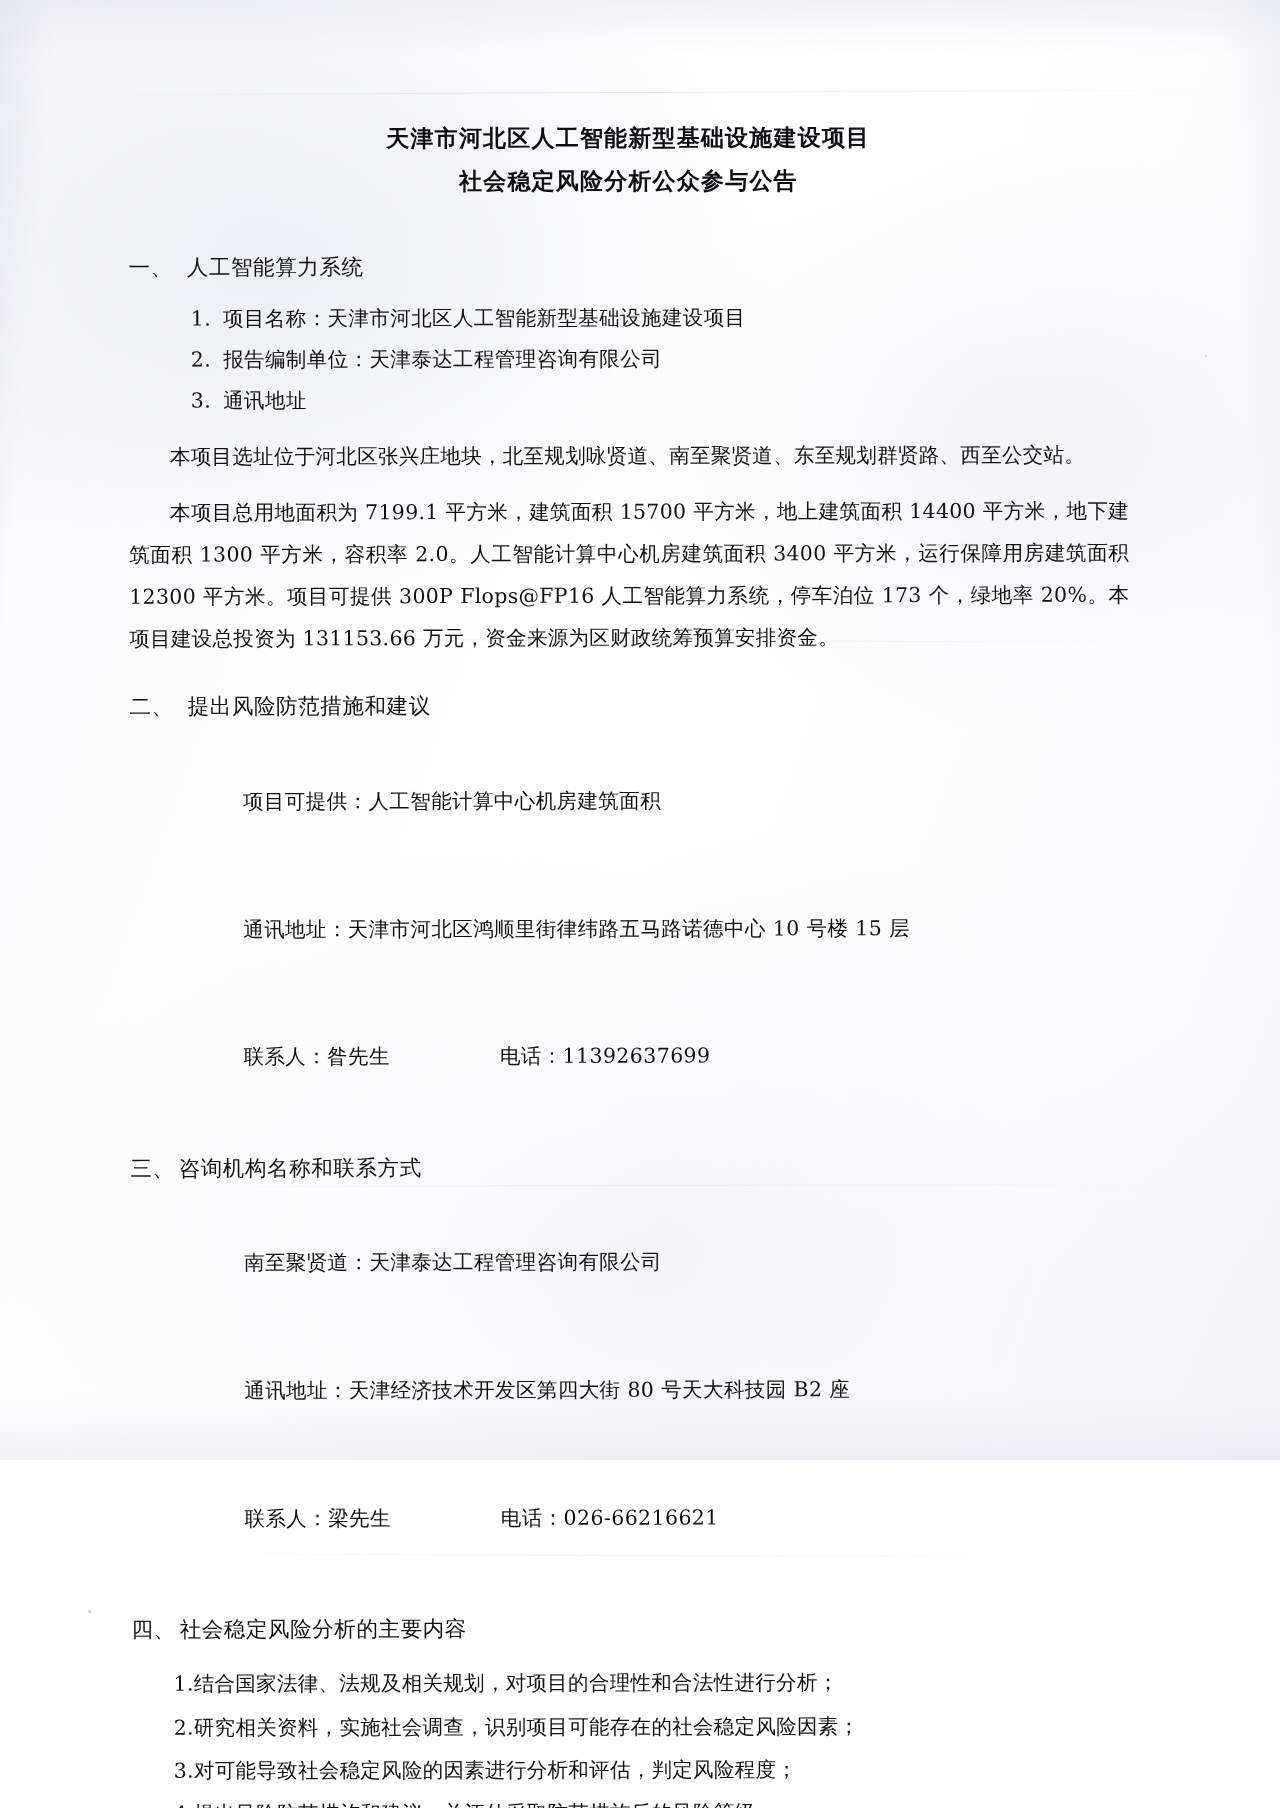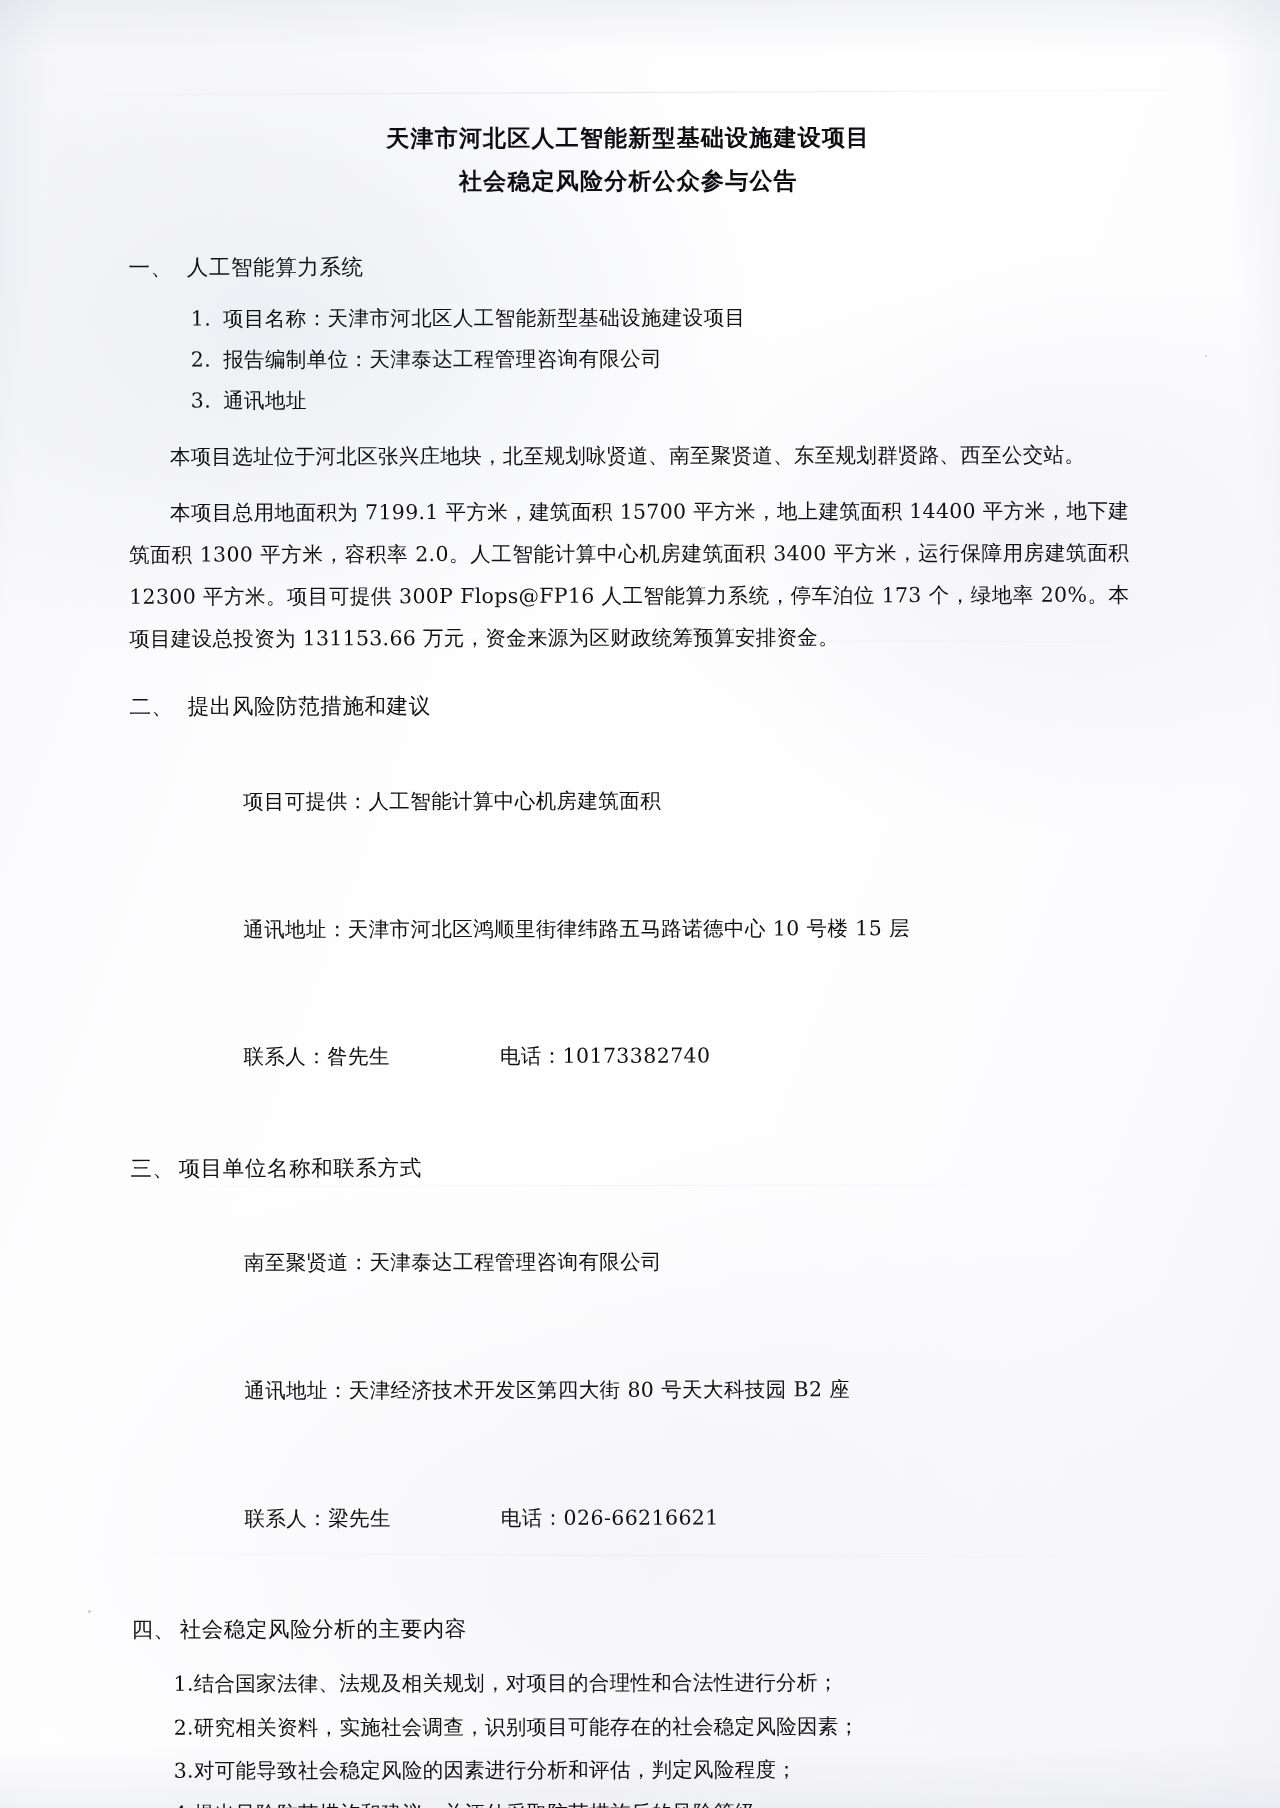--- a/index.html
+++ b/index.html
@@ -11,21 +11,21 @@
     height: 1808px;
     background: #ffffff;
     font-family: "DejaVu Serif", "Liberation Serif", serif;
     color: #111111;
     overflow: hidden;
   }
   
   .page {
     position: relative;
     width: 1280px;
-    height: 1808px;
+    height: 1460px;
     background:
       radial-gradient(ellipse 700px 500px at 22% 18%, rgba(226,228,236,0.55), rgba(255,255,255,0) 70%),
       radial-gradient(ellipse 600px 420px at 80% 30%, rgba(232,232,240,0.45), rgba(255,255,255,0) 70%),
       radial-gradient(ellipse 900px 600px at 50% 86%, rgba(238,238,244,0.55), rgba(255,255,255,0) 72%),
       linear-gradient(110deg, #f7f7fa 0%, #fdfdfe 28%, #ffffff 52%, #fbfbfd 78%, #f4f4f8 100%);
   }
   .page::before {
     content: "";
     position: absolute;
     inset: 0;
@@ -165,26 +165,26 @@
     </div>
 
     <div class="contact-block">
       <div class="contact-line">
         <span>项目可提供：</span><span>人工智能计算中心机房建筑面积</span>
       </div>
       <div class="contact-line">
         <span>通讯地址：</span><span>天津市河北区鸿顺里街律纬路五马路诺德中心 10 号楼 15 层</span>
       </div>
       <div class="contact-line">
-        <span>联系人：</span><span>昝先生</span><span class="gap"></span><span>电话：</span><span>10173382740</span>
+        <span>联系人：</span><span>昝先生</span><span class="gap"></span><span>电话：</span><span>11392637699</span>
       </div>
     </div>
 
     <div class="sec-head tight">
-      <span class="num">三、</span><span>项目单位名称和联系方式</span>
+      <span class="num">三、</span><span>咨询机构名称和联系方式</span>
     </div>
 
     <div class="contact-block">
       <div class="contact-line">
         <span>南至聚贤道：</span><span>天津泰达工程管理咨询有限公司</span>
       </div>
       <div class="contact-line">
         <span>通讯地址：</span><span>天津经济技术开发区第四大街 80 号天大科技园 B2 座</span>
       </div>
       <div class="contact-line">

